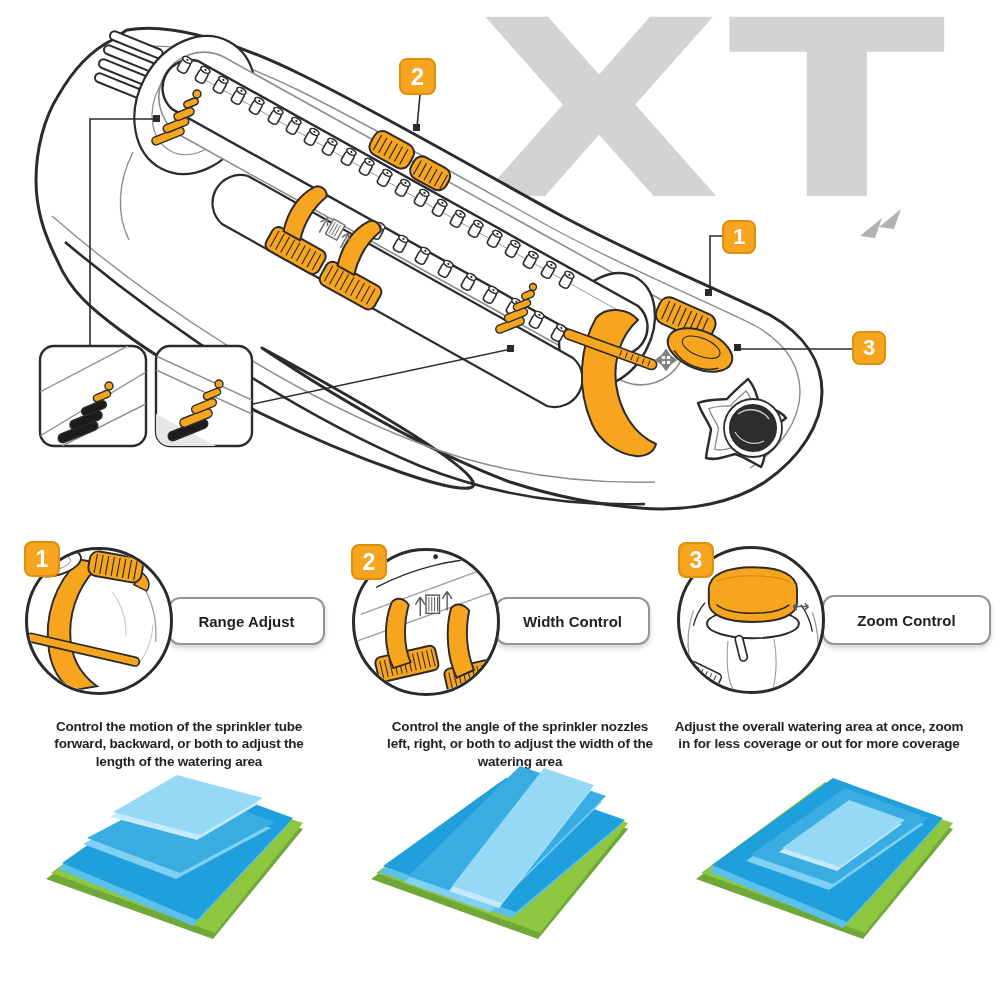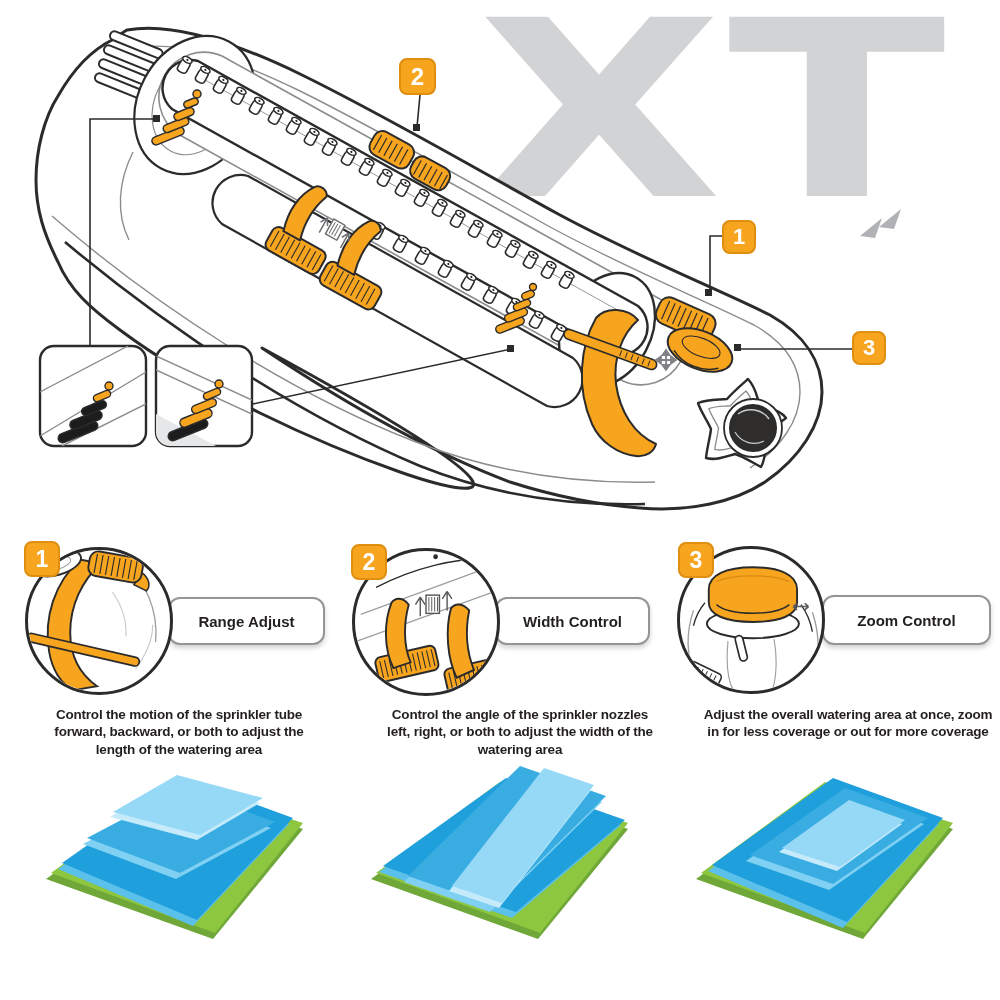--- a/index.html
+++ b/index.html
@@ -19,21 +19,21 @@
            font-weight:bold;font-size:14.5px;line-height:1.16;white-space:pre-line;
            letter-spacing:-0.2px;}
   
   .label-box{position:absolute;display:flex;align-items:center;justify-content:center;
              background:#fff;border:2px solid #939598;border-radius:12px;
              box-shadow:0 3px 5px rgba(0,0,0,.18);font-weight:bold;font-size:15px;
              z-index:2;box-sizing:border-box;}
   .detail-circle{position:absolute;width:142px;height:142px;border:3px solid #2b2b2b;
                  border-radius:50%;background:#fff;overflow:hidden;z-index:3;}
   .desc{position:absolute;text-align:center;font-weight:bold;font-size:13.5px;
-        line-height:1.28;letter-spacing:-0.2px;white-space:pre-line;}
+        line-height:1.28;letter-spacing:-0.2px;white-space:pre-line;margin-top:12px;}
 </style>
 </head>
 <body>
 
 <div id="stage">
 
   <svg class="abs" style="left:0;top:0" width="1000" height="535" viewBox="0 0 1000 535">
     <defs>
       <g id="nz" stroke="#2b2b2b" stroke-width="1.6" fill="#fff">
         <path d="M-5,-2 Q-5,-7 0,-7 Q5,-7 5,-2 L5,4 Q5,7 0,7 Q-5,7 -5,4 Z"></path>
@@ -387,21 +387,21 @@
         <g transform="translate(12,116) rotate(26)" fill="#fff" stroke="#2b2b2b" stroke-width="1.6">
           <rect x="0" y="0" width="36" height="18" rx="4"></rect>
           <path d="M5,3 V15 M10,3 V15 M15,3 V15 M20,3 V15 M25,3 V15 M30,3 V15" stroke-width="1"></path>
         </g>
         <g transform="translate(118,60)" stroke="#58595b" stroke-width="1.6" fill="none">
           <path d="M0,0 H16 M0,0 l4,-3.5 M0,0 l4,3.5 M16,0 l-4,-3.5 M16,0 l-4,3.5"></path>
         </g>
       </svg>
     </div>
     <div class="badge b36" style="left:678px;top:542px">3</div>
-    <div class="desc" style="left:700px;top:706px;width:296px">Adjust the overall watering area at once, zoom
+    <div class="desc" style="left:671px;top:706px;width:296px">Adjust the overall watering area at once, zoom
 in for less coverage or out for more coverage</div>
   </div>
 
   <svg class="abs" style="left:0;top:758px" width="1000" height="242" viewBox="0 0 1000 242">
 
     <g>
       <polygon points="46,121 173,30 303,71 213,181" fill="#6FA838"></polygon>
       <polygon points="51,115 175,24 303,65 215,175" fill="#8DC63F"></polygon>
       <polygon points="58,111 179,26 289,66 193,168" fill="#5BC0EA"></polygon>
       <polygon points="62,105 183,20 293,60 197,162" fill="#1F9FDB"></polygon>

